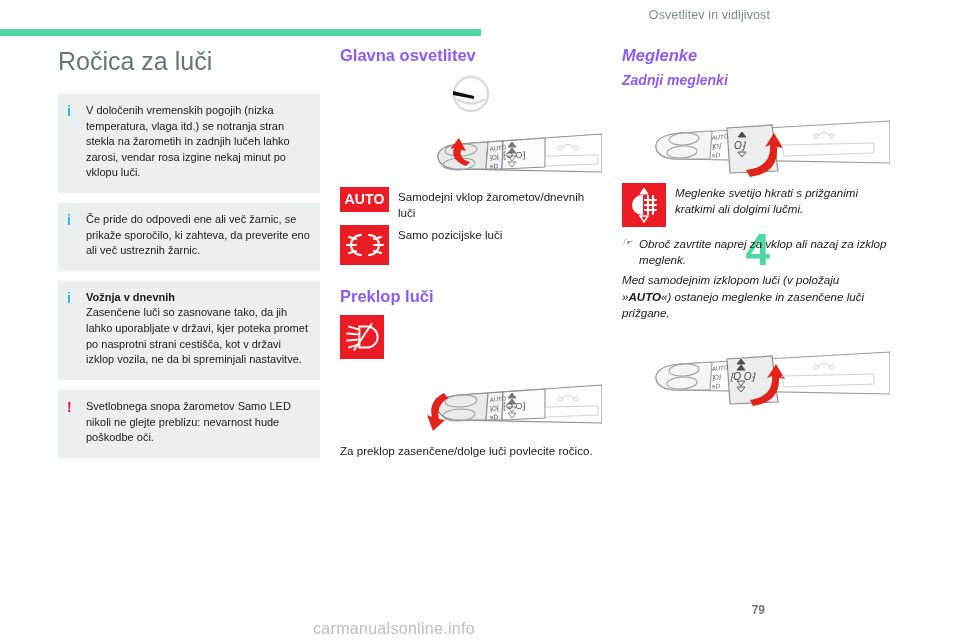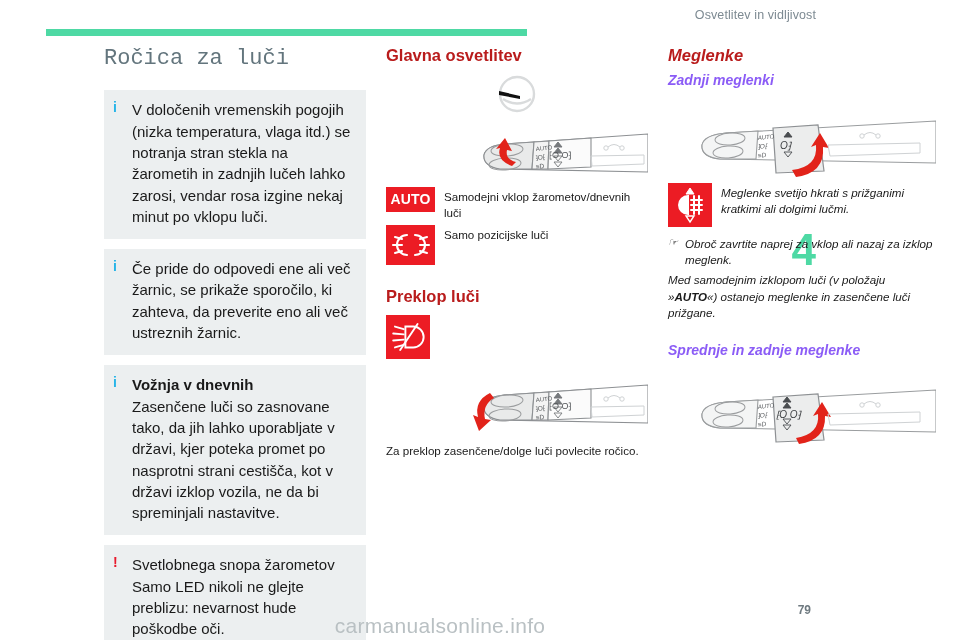--- a/index.html
+++ b/index.html
@@ -12,21 +12,20 @@
     background: #ffffff;
     font-family: "Liberation Sans", sans-serif;
     color: #1a1a1a;
     overflow: hidden;
     position: relative;
   }
   .page {
     position: relative;
     width: 788px;
     height: 640px;
-    margin-left: 46px;
   }
 
   
   .header-title {
     position: absolute;
     top: 8px;
     right: 18px;
     font-size: 12.5px;
     color: #7d8a92;
     letter-spacing: 0.1px;
@@ -56,31 +55,30 @@
   
   .col {
     position: absolute;
     top: 46px;
   }
   .col-1 { left: 58px;  width: 262px; }
   .col-2 { left: 340px; width: 262px; }
   .col-3 { left: 622px; width: 268px; font-style: italic; }
 
   h1.page-title {
-    font-size: 22px;
+    font-size: 25px;
     font-weight: normal;
     color: #63757d;
     margin: 0 0 18px 0;
     line-height: 1.2;
-    font-family: Liberation Mono, monospace;
   }
   h2.sec-title {
     font-size: 16.5px;
     font-weight: bold;
-    color: #b91c1c;
+    color: #8b5cf6;
     margin: 0 0 6px 0;
     line-height: 1.2;
   }
   h3.sub-title {
     font-size: 14px;
     font-weight: bold;
     color: #8b5cf6;
     margin: 0 0 6px 0;
     line-height: 1.2;
   }
@@ -100,21 +98,21 @@
     top: 9px;
     width: 6px;
     font-weight: bold;
     font-size: 14px;
     line-height: 1.25;
   }
   .callout.info .marker  { color: #27b4e8; }
   .callout.warn .marker  { color: #e8192c; }
   .callout .body {
     margin-left: 18px;
-    font-size: 15px;
+    font-size: 11px;
     line-height: 1.42;
     color: #1a1a1a;
   }
   .callout .body strong { font-weight: bold; }
   .callout .body p { margin: 0; }
 
   
   p.para {
     font-size: 11.6px;
     line-height: 1.42;
@@ -175,21 +173,21 @@
   .illus { position: relative; }
   .illus svg { display: block; }
 
   
   .watermark {
     position: absolute;
     left: 0;
     right: 0;
     bottom: 2px;
     text-align: center;
-    font-size: 21px;
+    font-size: 16px;
     color: #b9c0c3;
     letter-spacing: 0.3px;
     white-space: nowrap;
   }
   .page-number {
     position: absolute;
     right: 23px;
     bottom: 23px;
     font-size: 12px;
     color: #6f7a80;
@@ -419,21 +417,20 @@
       <span class="legend-text">Meglenke svetijo hkrati s prižganimi kratkimi ali dolgimi lučmi.</span>
     </div>
 
     <div class="action-item">
       <span class="hand">☞</span>
       <span>Obroč zavrtite naprej za vklop ali nazaj za izklop meglenk.</span>
     </div>
 
     <p class="para"><span>Med samodejnim izklopom luči (v položaju »</span><strong>AUTO</strong><span>«) ostanejo meglenke in zasenčene luči prižgane.</span></p>
 
-    <h3 class="sub-title" style="margin-top:20px;">Sprednje in zadnje meglenke</h3>
 
     <div class="illus">
       <svg width="268" height="88" viewBox="0 0 268 88">
         <g fill="#ffffff" stroke="#9a9d9f" stroke-width="1.1">
           <path d="M268 26 L58 38 Q36 40 34 50 Q33 62 52 64 L268 68 Z"></path>
           <path d="M58 38 Q36 40 34 50 Q33 62 52 64 L88 64 L90 36 Z" fill="#f4f5f5"></path>
         </g>
         <path d="M105 33 L150 30 L156 76 L108 78 Z" fill="#eceded" stroke="#8d9093" stroke-width="1.2"></path>
         <g fill="none" stroke="#9a9c9e" stroke-width="1">
           <ellipse cx="62" cy="44" rx="15" ry="6" transform="rotate(-4 62 44)"></ellipse>

